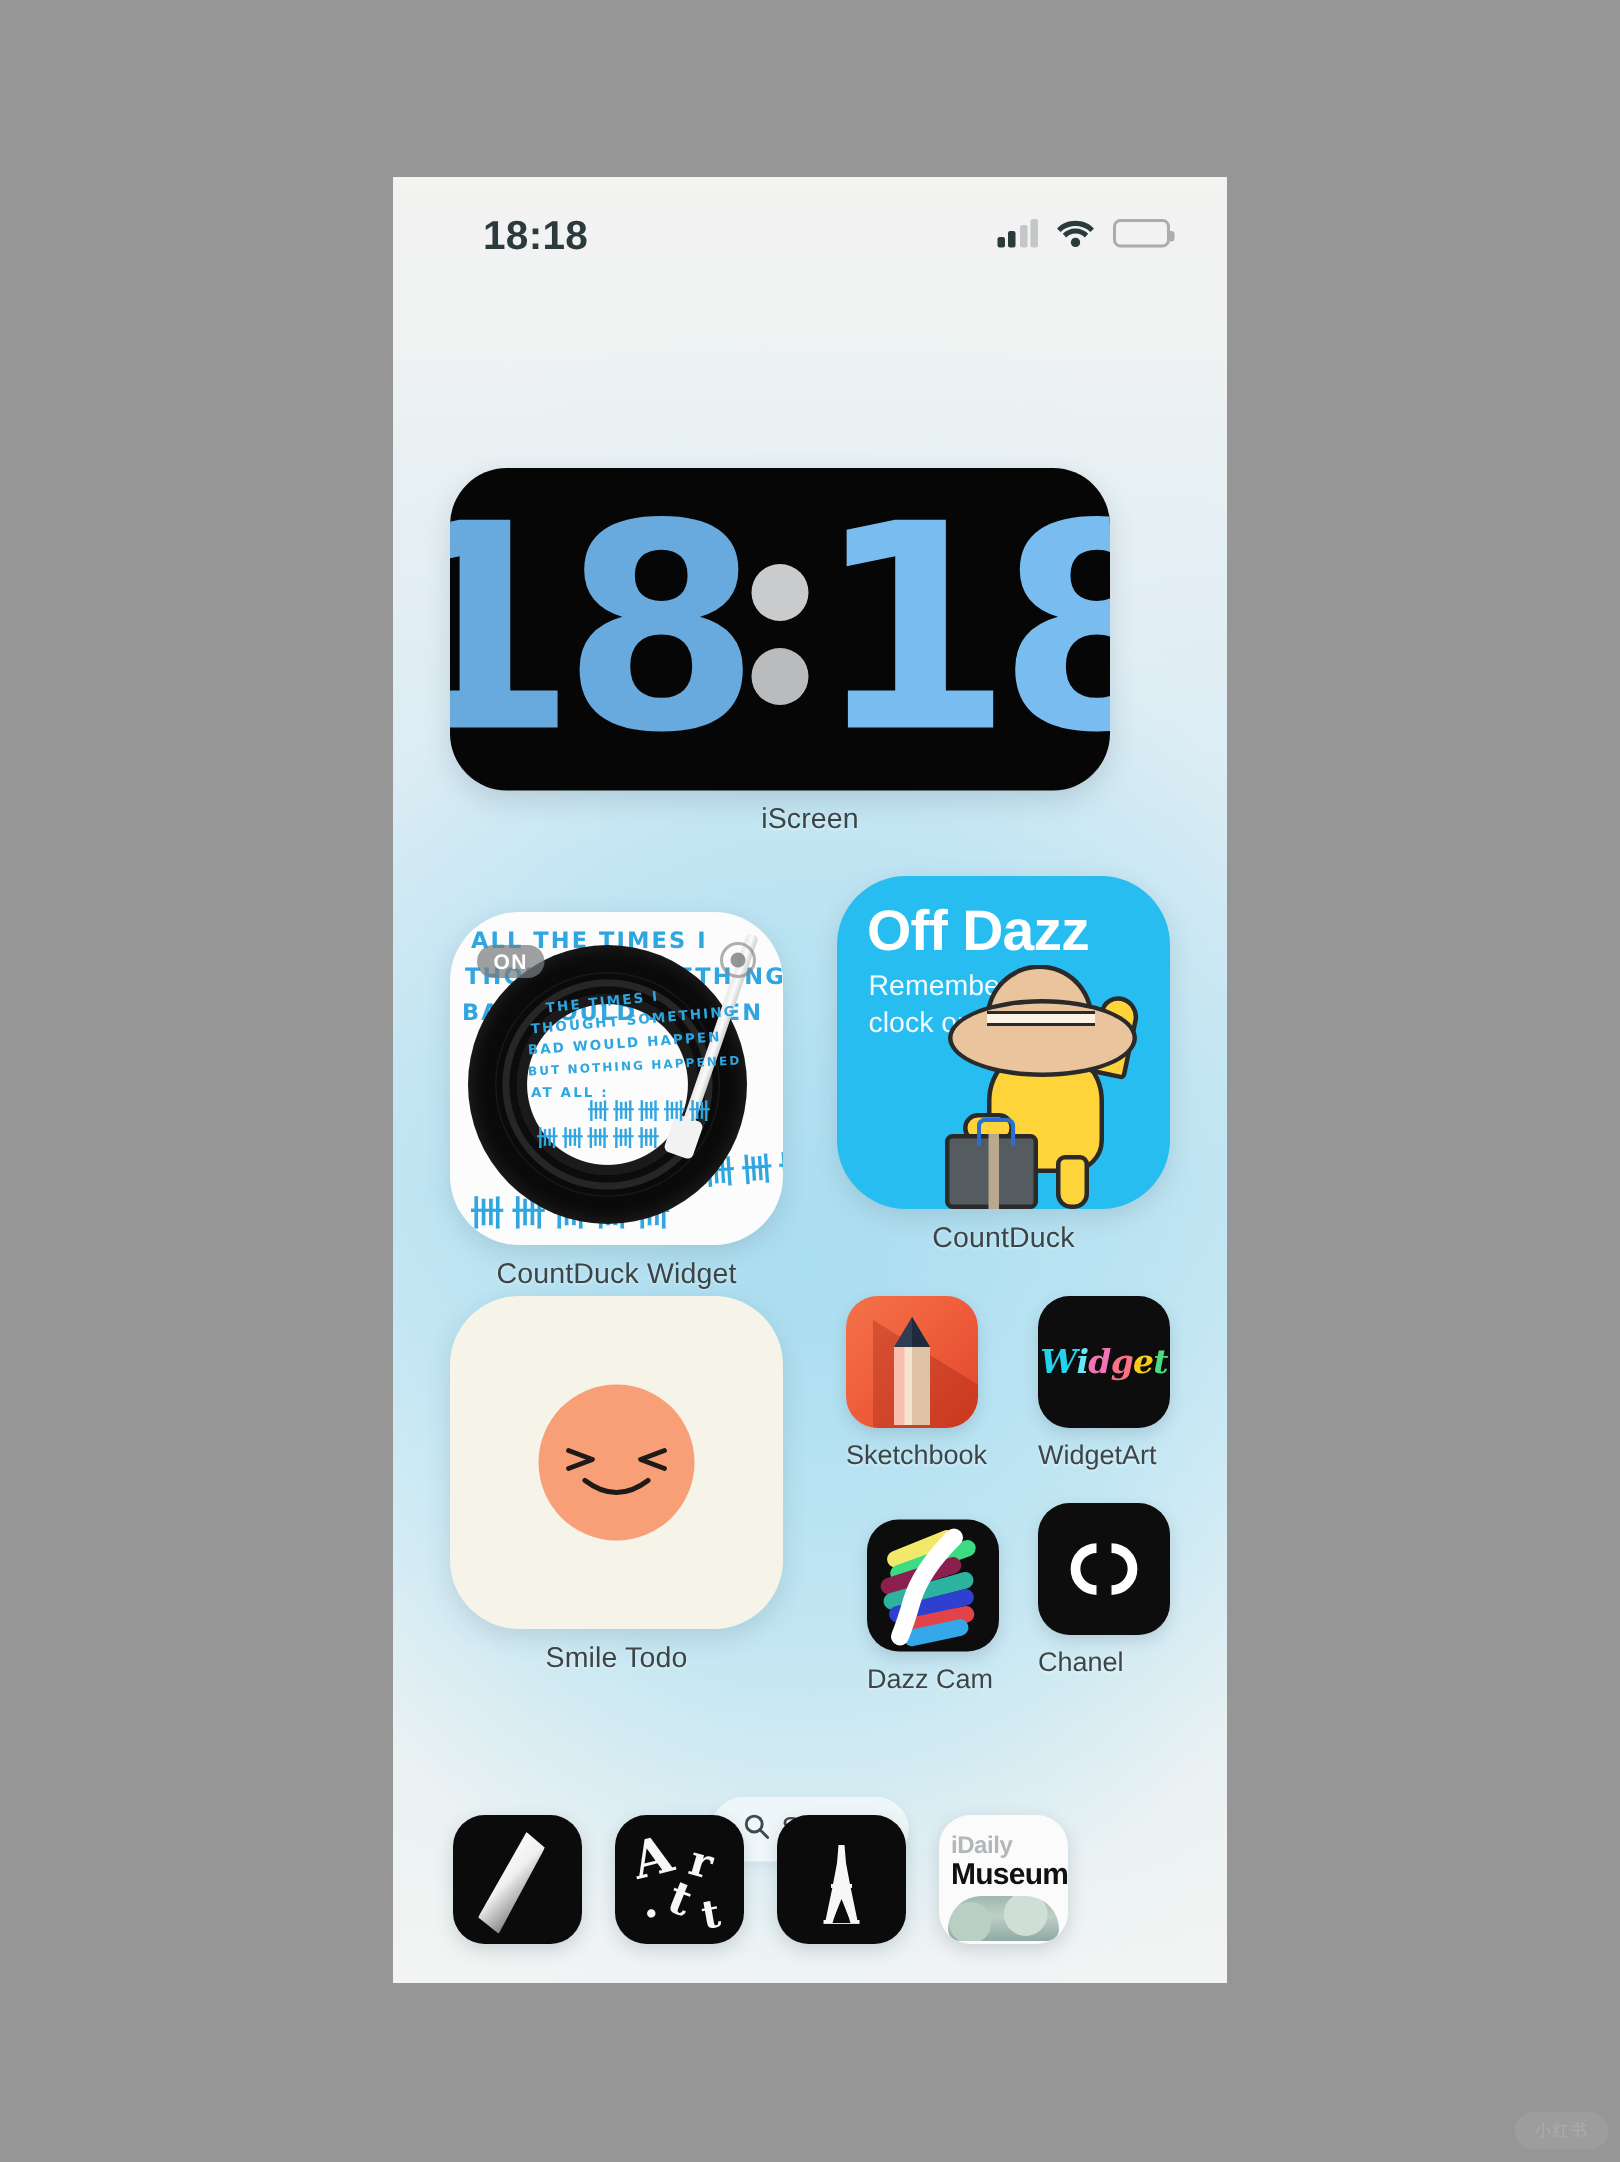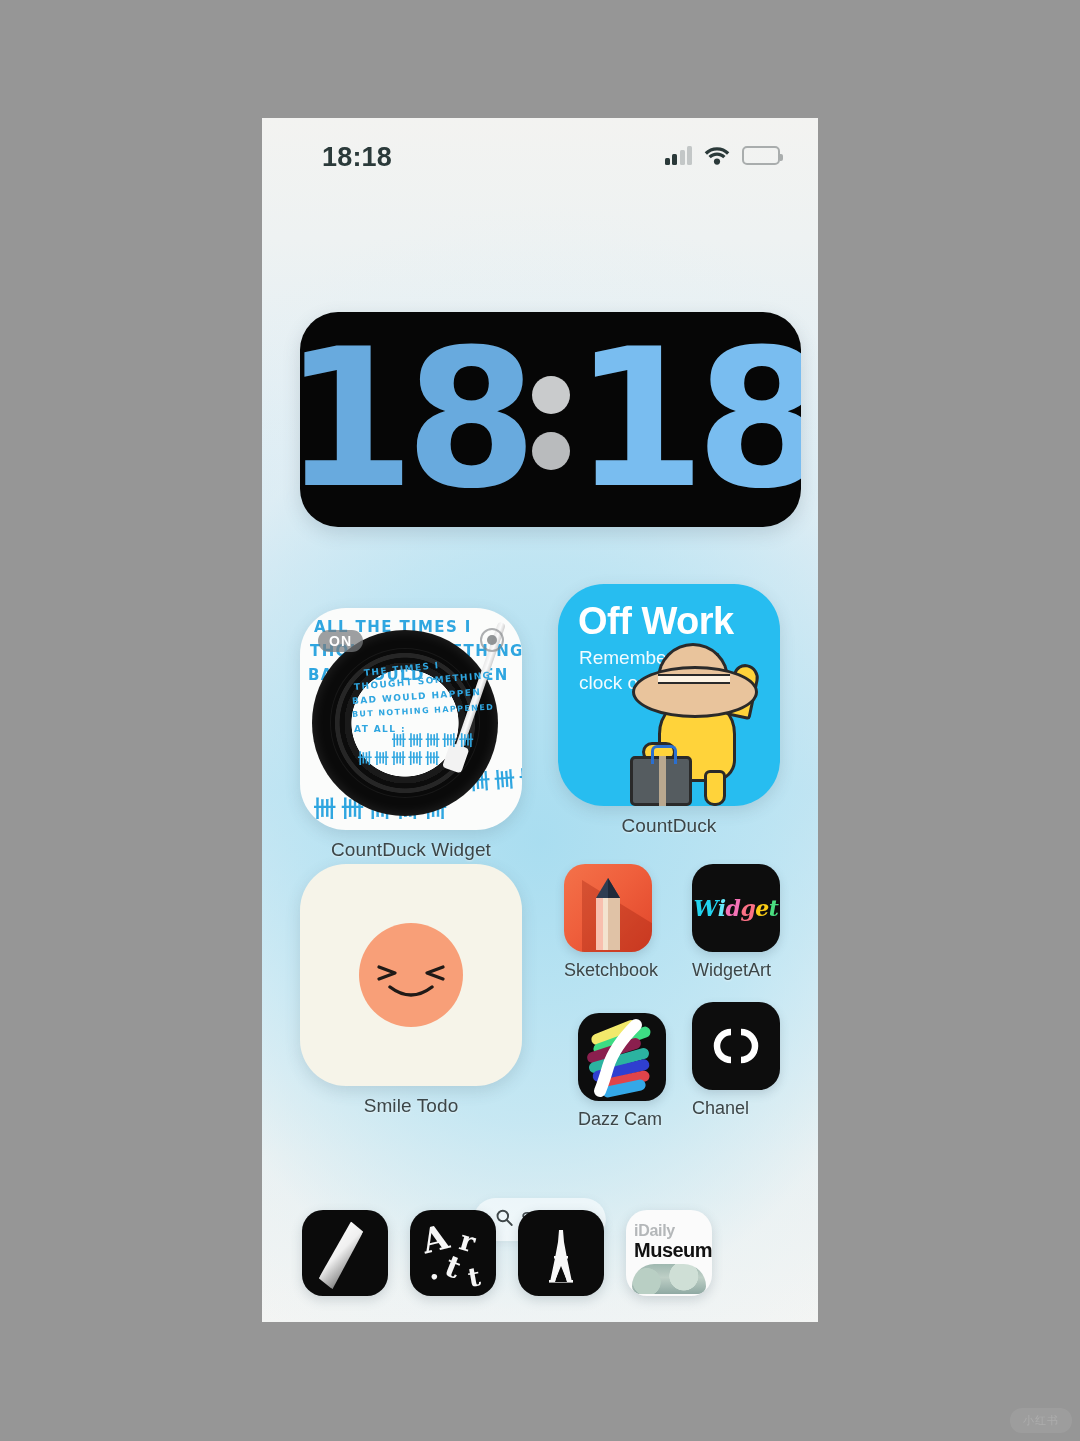--- a/index.html
+++ b/index.html
@@ -61,21 +61,21 @@
   
   .tile-label {
     margin-top: 9px; text-align: center;
     font-size: 19px; color: #3c4648; letter-spacing: 0.1px;
     text-shadow: 0 1px 2px rgba(255,255,255,0.55);
   }
 
   
   #w-clock { position: absolute; left: 38px; top: 116px; width: 480px; }
   .clock-card {
-    width: 501px; height: 215px; background: #060606;
+    width: 440px; height: 215px; background: #060606;
     border-radius: 38px; position: relative; overflow: hidden;
     box-shadow: 0 6px 18px rgba(60,80,95,0.18);
   }
   .clock-digits {
     position: absolute; inset: 0;
     display: flex; align-items: center; justify-content: center; gap: 0px;
   }
   .cd {
     font-family: "DejaVu Sans", sans-serif;
     font-weight: bold; font-size: 190px; line-height: 0.84;
@@ -359,20 +359,21 @@
         <div class="clock-card">
           <div class="clock-digits">
             <span class="cd left">18</span>
             <span class="colon">
               <span class="top"></span>
                 <span class="bot"></span>
             </span>
             <span class="cd right">18</span>
           </div>
         </div>
+        <div class="tile-label">iScreen</div>
       </div>
 
       <div class="row w2" style="left:38px; top:388px;">
         <div class="w2-card" id="cw-card">
           <div class="hand-layer">
             <span class="hw" style="left:14px; top:10px; font-size:15px;">ALL THE TIMES I</span>
             <span class="hw" style="left:10px; top:34px; font-size:15px;">THOUGHT SOMETHING</span>
             <span class="hw" style="left:8px; top:58px; font-size:15px;">BAD WOULD HAPPEN</span>
             <span class="tally" style="left:14px; top:186px; font-size:22px;">卌 卌 卌 卌 卌</span>
             <span class="tally" style="left:120px; top:160px; font-size:20px; transform:rotate(-4deg);">卌 卌 卌 卌 卌</span>
@@ -394,21 +395,21 @@
           <div class="on-badge">ON</div>
           <div class="rec-dot">
               <i></i>
             </div>
         </div>
         <div class="tile-label">CountDuck Widget</div>
       </div>
 
       <div class="row w2" style="left:296px; top:388px;">
         <div class="w2-card" id="cd-card">
-          <div class="cd-title">Off Work</div>
+          <div class="cd-title">Off Dazz</div>
           <div class="cd-sub">Remember to clock out</div>
           <div class="duck">
             <div class="duck-arm-up"></div>
             <div class="duck-body"></div>
             <div class="duck-leg-l"></div>
             <div class="duck-leg-r"></div>
             <div class="duck-hat-top"></div>
             <div class="duck-hat"></div>
             <div class="duck-hat-band"></div>
             <div class="duck-arm-dn"></div>

